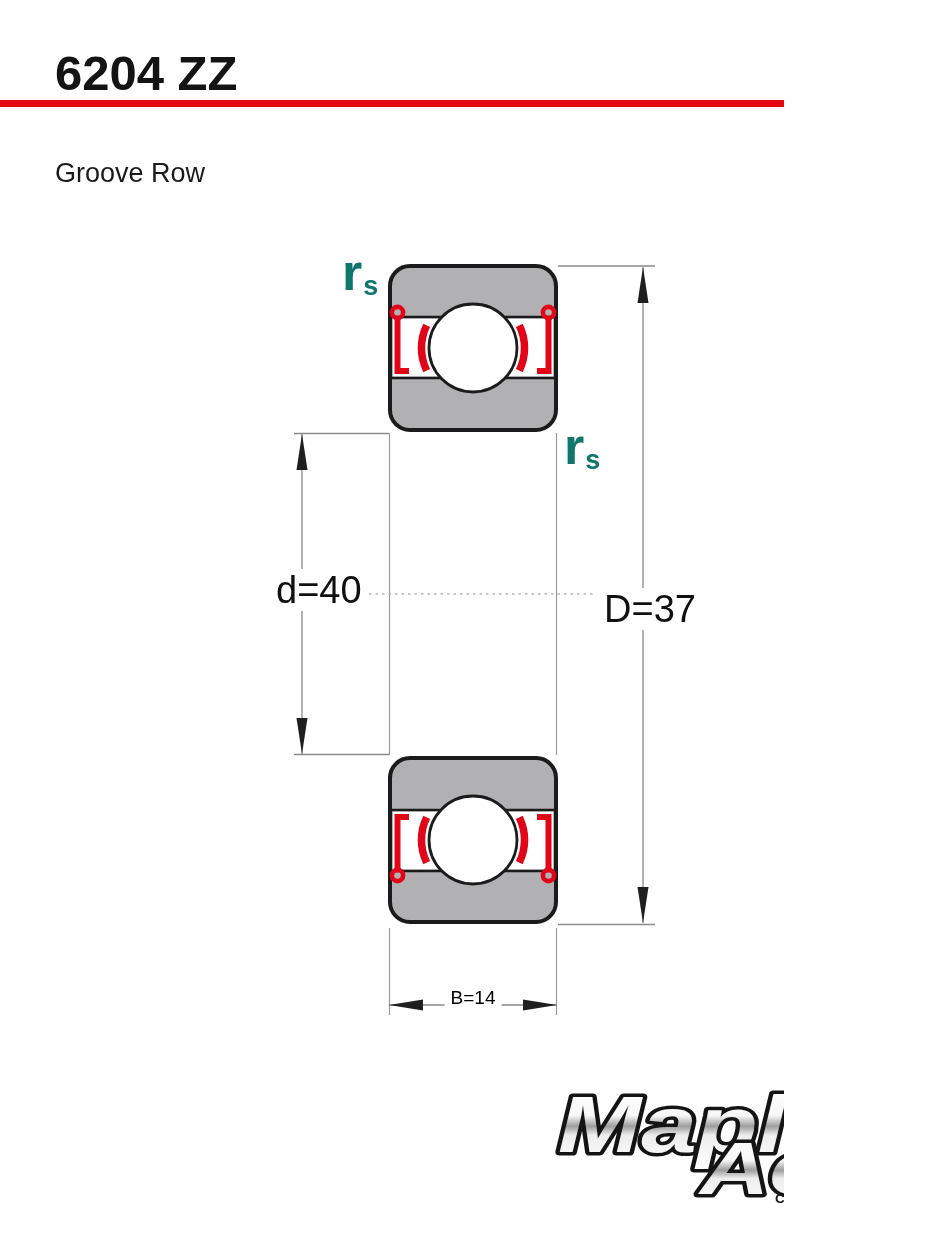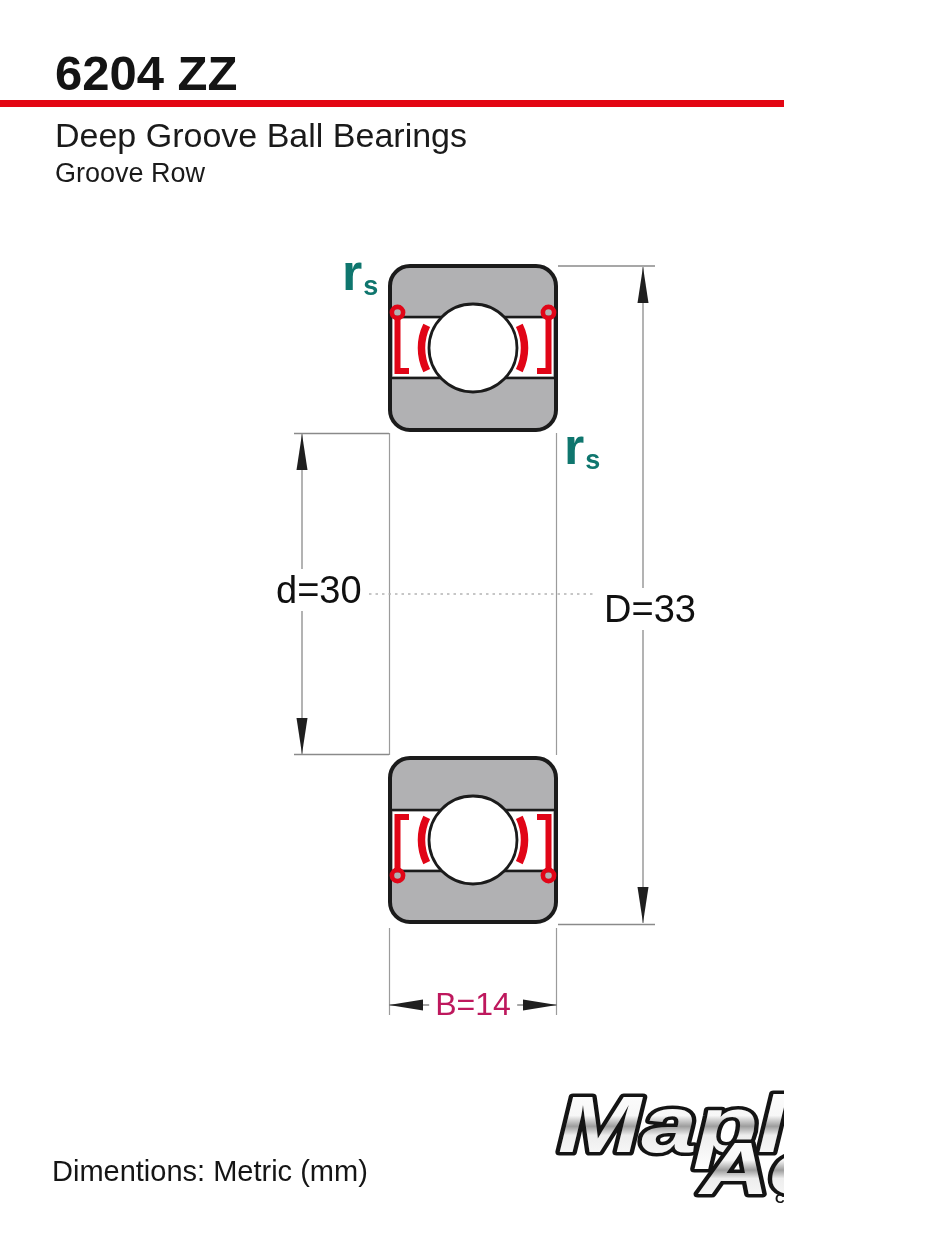--- a/index.html
+++ b/index.html
@@ -24,21 +24,21 @@
   .edge{stroke:var(--outline);stroke-width:2.6}
   .ball{fill:#fff;stroke:var(--outline);stroke-width:2.8}
   .seal{stroke:var(--seal_red);fill:none}
   .dim{stroke:var(--dim_line);stroke-width:1.3;fill:none}
   .ext{stroke:#9b9b9b;stroke-width:1.2;fill:none}
   .cl{stroke:#b4b4b4;stroke-width:1.3;stroke-dasharray:2.5 4;fill:none}
   .arrow{fill:#1f1f1f;stroke:none}
 
   
   .dim-label{position:absolute;font-size:38px;font-weight:400;color:#101010;background:#fff;line-height:1;padding:2px 3px;white-space:nowrap}
-  .b-label{position:absolute;font-size:32px;font-weight:400;color:#be185d;background:#fff;line-height:1;padding:2px 6px;transform:translateX(-50%);white-space:nowrap}
+  .b-label{position:absolute;font-size:19px;font-weight:400;color:#000000;background:#fff;line-height:1;padding:2px 6px;transform:translateX(-50%);white-space:nowrap}
   .r-label{position:absolute;line-height:1;color:#0f766e;white-space:nowrap}
   .r-label .rb{font-size:52px;font-weight:700}
   .r-label .rs{font-size:27px;font-weight:700;position:relative;top:5px;left:1px}
 
   
   .note{position:absolute;left:52px;top:1155px;font-size:29px;font-weight:400;color:#151515;white-space:nowrap}
 
   
   .logo{position:absolute;left:548px;top:1072px;width:394px;height:146px}
   .logo text.brand{font-family:"Liberation Sans",sans-serif;font-style:italic;font-weight:700;
@@ -47,21 +47,20 @@
   .logo .country{font-size:13.5px;font-weight:700;letter-spacing:2px;fill:#151515}
   .leaf{fill:var(--leaf_red)}
 </style>
 </head>
 <body>
 
 <div class="page">
 
   <div class="title">6204 ZZ</div>
   <div class="red-rule"></div>
-  <div class="subtitle">Deep Groove Ball Bearings</div>
   <div class="rowtype">Groove Row</div>
 
   <svg class="draw" viewBox="0 0 941 1248">
     <defs>
       <g id="bearing-section">
         <rect class="ring" x="2" y="2" width="166" height="164" rx="20"></rect>
         <rect class="band" x="5" y="54.5" width="160" height="58"></rect>
         <line class="edge" x1="4" y1="53" x2="166" y2="53"></line>
         <line class="edge" x1="4" y1="114" x2="166" y2="114"></line>
         <circle class="ball" cx="85" cy="84" r="44"></circle>
@@ -108,22 +107,22 @@
     <use href="#bearing-section" transform="translate(388,264)"></use>
     <use href="#bearing-section" transform="translate(388,924) scale(1,-1)"></use>
   </svg>
 
   <div class="r-label" style="left:342px;top:246px">
     <span class="rb">r</span><span class="rs">s</span>
   </div>
   <div class="r-label" style="left:564px;top:420px">
     <span class="rb">r</span><span class="rs">s</span>
   </div>
-  <div class="dim-label" style="left:273px;top:569px">d=30</div>
-  <div class="dim-label" style="left:601px;top:588px">D=33</div>
+  <div class="dim-label" style="left:273px;top:569px">d=40</div>
+  <div class="dim-label" style="left:601px;top:588px">D=37</div>
   <div class="b-label" style="left:473px;top:986px">B=14</div>
 
   <svg class="logo" viewBox="0 0 394 146">
     <defs>
       <linearGradient id="chrome" x1="0" y1="0" x2="0" y2="1">
         <stop offset="0" stop-color="#ffffff"></stop>
         <stop offset="0.40" stop-color="#f7f7f7"></stop>
         <stop offset="0.52" stop-color="#9d9d9d"></stop>
         <stop offset="0.62" stop-color="#ededed"></stop>
         <stop offset="1" stop-color="#ffffff"></stop>
@@ -131,14 +130,13 @@
     </defs>
     <text class="brand" x="10" y="80" font-size="79" textLength="283" lengthAdjust="spacingAndGlyphs">Maple</text>
     <text class="brand" x="152" y="122" font-size="74" textLength="176" lengthAdjust="spacingAndGlyphs">Ace</text>
     <g transform="translate(292,6) rotate(8 31 29) scale(0.62)">
       <polygon class="leaf" points="50,0 45,17 31,10 36,27 20,23 28,39 10,41 26,53 16,66 35,62 33,80 47,69 50,92 53,69 67,80 65,62 84,66 74,53 90,41 72,39 80,23 64,27 69,10 55,17"></polygon>
     </g>
     <text class="tm" x="334" y="83">™</text>
     <text class="country" x="227" y="131">CANADA</text>
   </svg>
 
-  <div class="note">Dimentions: Metric (mm)</div>
 </div>
 
 </body></html>

